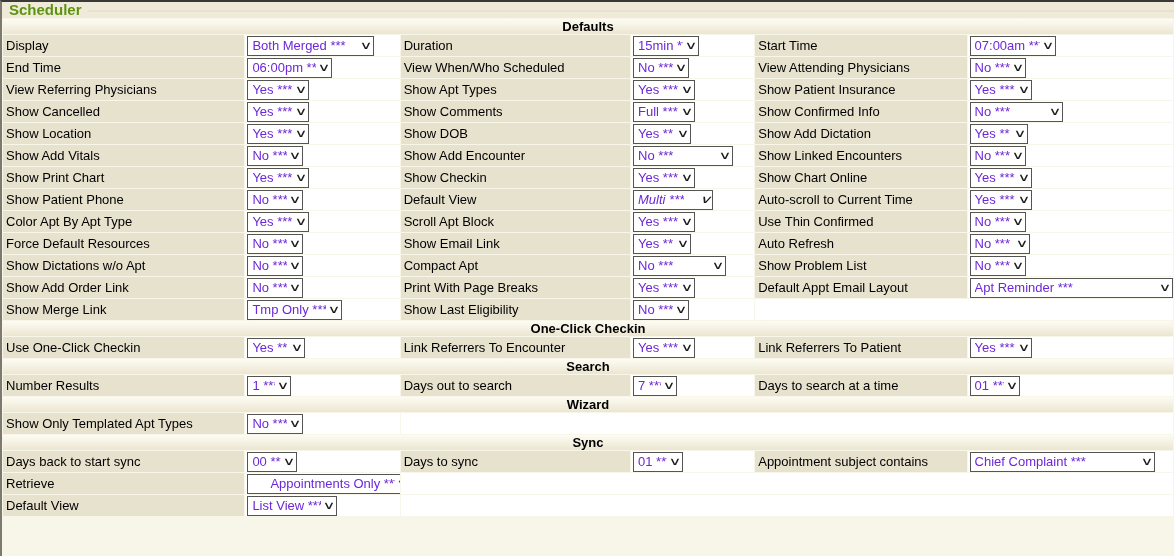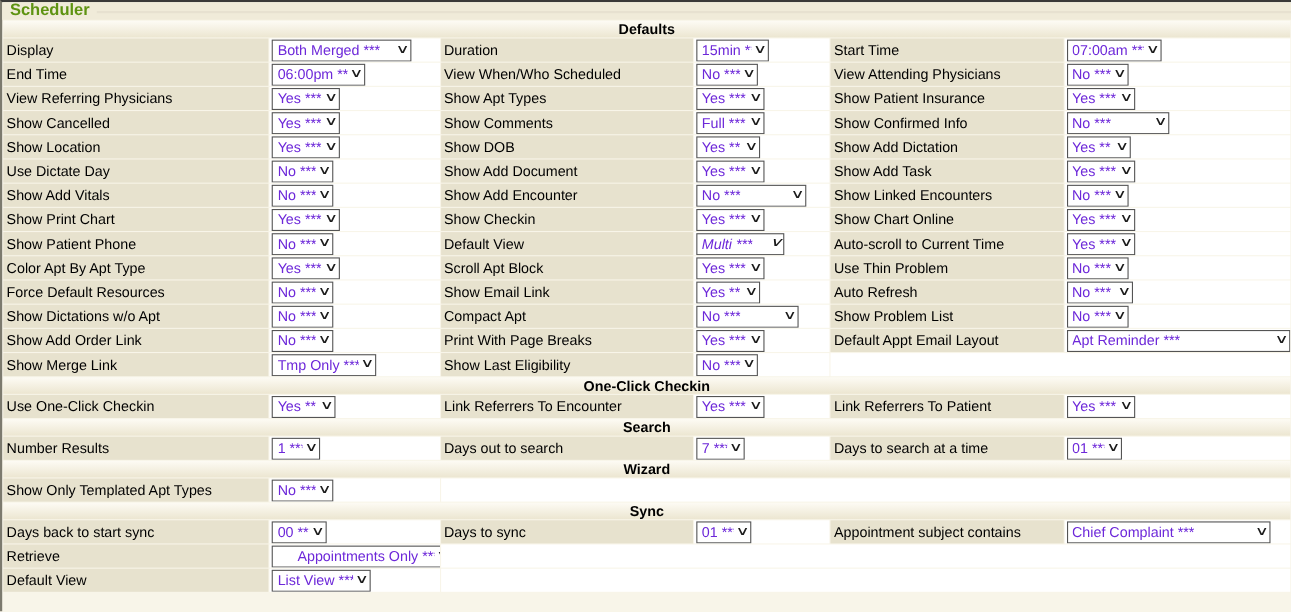--- a/index.html
+++ b/index.html
@@ -170,37 +170,20 @@
               <span class="sel-text">Yes **</span>
               <span class="chev">∨</span>
             </div></td>
           <td class="cell-label">Show Add Dictation</td>
           <td class="cell-value"><div class="sel" style="width: 58px;">
               <span class="sel-text">Yes **</span>
               <span class="chev">∨</span>
             </div></td>
         </tr>
         <tr>
-          <td class="cell-label">Use Dictate Day</td>
-          <td class="cell-value"><div class="sel" style="width: 56px;">
-              <span class="sel-text">No ***</span>
-              <span class="chev">∨</span>
-            </div></td>
-          <td class="cell-label">Show Add Document</td>
-          <td class="cell-value"><div class="sel" style="width: 62px;">
-              <span class="sel-text">Yes ***</span>
-              <span class="chev">∨</span>
-            </div></td>
-          <td class="cell-label">Show Add Task</td>
-          <td class="cell-value"><div class="sel" style="width: 62px;">
-              <span class="sel-text">Yes ***</span>
-              <span class="chev">∨</span>
-            </div></td>
-        </tr>
-        <tr>
           <td class="cell-label">Show Add Vitals</td>
           <td class="cell-value"><div class="sel" style="width: 56px;">
               <span class="sel-text">No ***</span>
               <span class="chev">∨</span>
             </div></td>
           <td class="cell-label">Show Add Encounter</td>
           <td class="cell-value"><div class="sel" style="width: 100px;">
               <span class="sel-text">No ***</span>
               <span class="chev">∨</span>
             </div></td>
@@ -248,21 +231,21 @@
           <td class="cell-label">Color Apt By Apt Type</td>
           <td class="cell-value"><div class="sel" style="width: 62px;">
               <span class="sel-text">Yes ***</span>
               <span class="chev">∨</span>
             </div></td>
           <td class="cell-label">Scroll Apt Block</td>
           <td class="cell-value"><div class="sel" style="width: 62px;">
               <span class="sel-text">Yes ***</span>
               <span class="chev">∨</span>
             </div></td>
-          <td class="cell-label">Use Thin Problem</td>
+          <td class="cell-label">Use Thin Confirmed</td>
           <td class="cell-value"><div class="sel" style="width: 56px;">
               <span class="sel-text">No ***</span>
               <span class="chev">∨</span>
             </div></td>
         </tr>
         <tr>
           <td class="cell-label">Force Default Resources</td>
           <td class="cell-value"><div class="sel" style="width: 56px;">
               <span class="sel-text">No ***</span>
               <span class="chev">∨</span>

